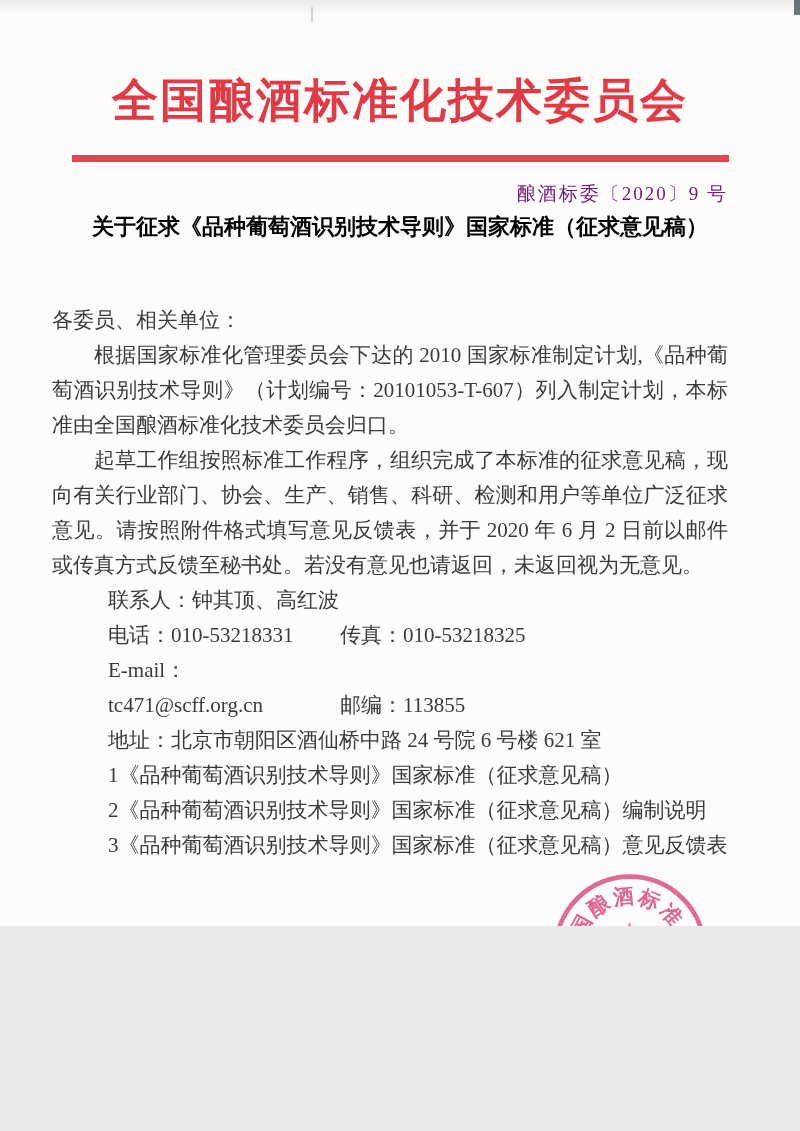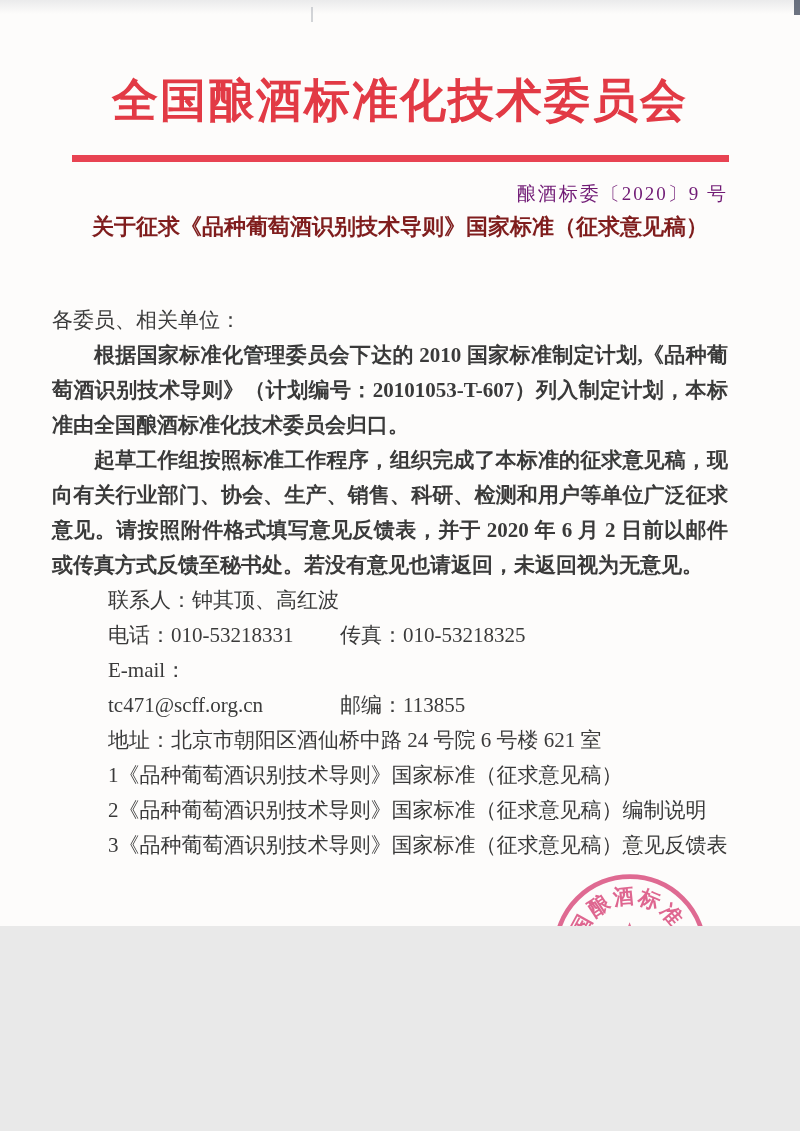--- a/index.html
+++ b/index.html
@@ -44,28 +44,28 @@
     position:absolute;top:155px;left:72px;width:657px;height:7px;
     background:var(--rule-red);
   }
   .doc-number{
     position:absolute;top:181px;right:72px;
     font-size:19px;color:#701a75;letter-spacing:2px;
   }
   .doc-title{
     position:absolute;top:210px;left:0;width:100%;
     text-align:center;font-size:22px;font-weight:bold;
-    line-height:34px;color:#7f1d1d;
+    line-height:34px;color:#000000;
   }
   .body-block{
     position:absolute;top:303px;left:52px;width:676px;
     font-size:21px;line-height:35px;
   }
   .body-block p{margin:0;}
-  .para{ text-indent:2em; text-align:justify;font-weight:bold; }
+  .para{ text-indent:2em; text-align:justify; }
   .ind{ padding-left:56px; }
   .col1{ display:inline-block; width:232px; }
   .date-line{
     position:absolute;top:927px;left:575px;
     font-size:21px;letter-spacing:3px;
     color:var(--date-gray);
   }
   .seal{
     position:absolute;top:871px;left:550px;
     width:160px;height:160px;

